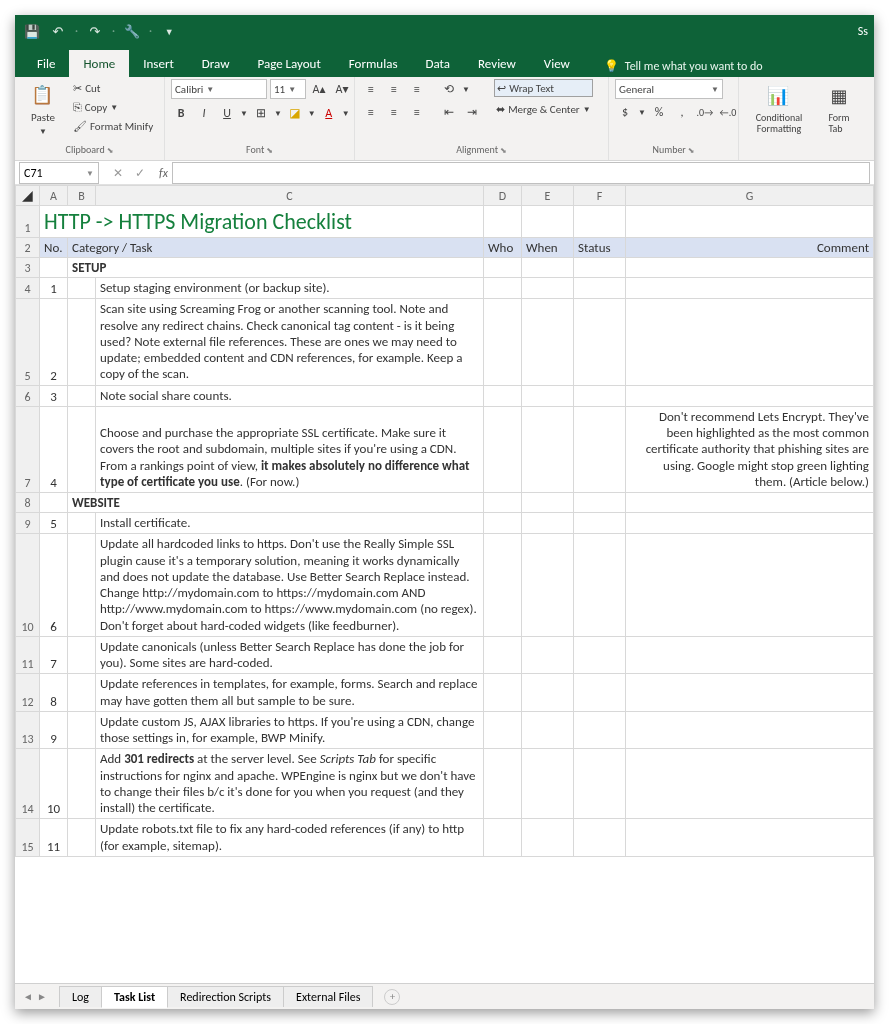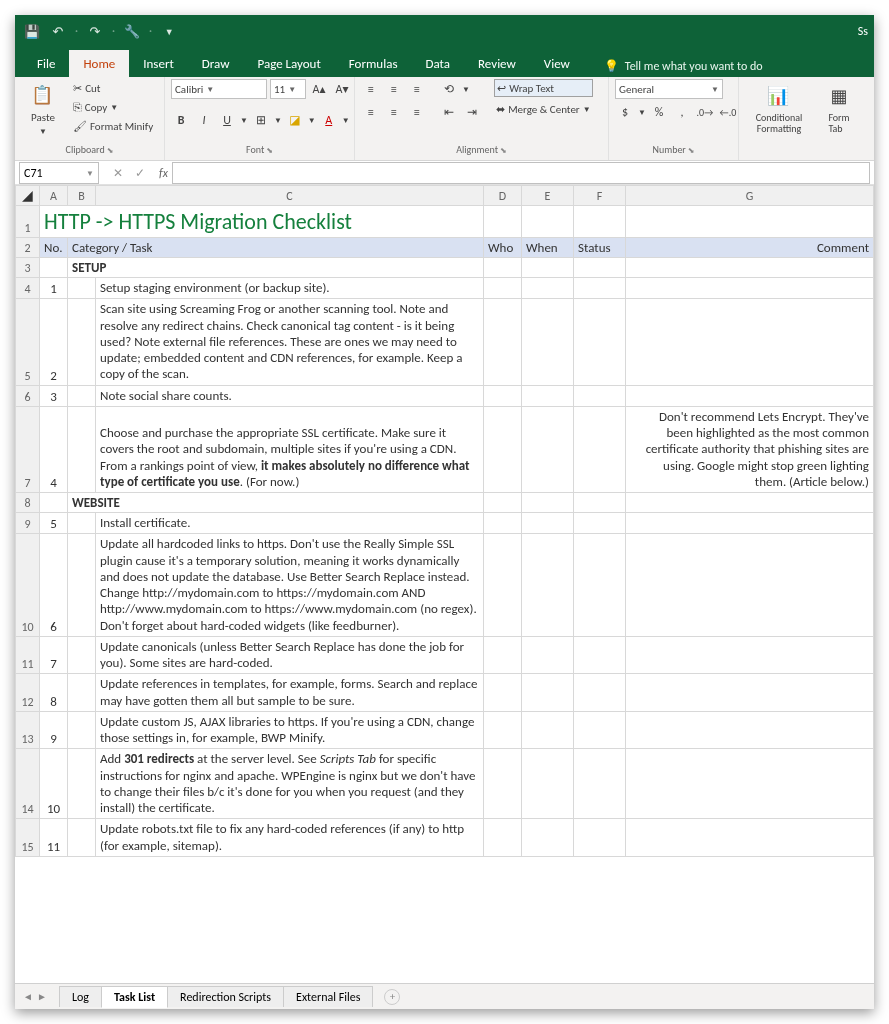--- a/index.html
+++ b/index.html
@@ -3,21 +3,21 @@
 <meta charset="utf-8">
 <style>
 *{box-sizing:border-box;margin:0;padding:0;font-family:Calibri,Arial,sans-serif}
 body{background:#fff;width:889px;height:1024px;overflow:hidden;padding:15px}
 .app{box-shadow:0 4px 12px rgba(0,0,0,.4);width:859px;height:994px;background:#fff;overflow:hidden;position:relative}
 .titlebar{background:#0e6238;height:32px;display:flex;align-items:center;gap:4px;padding:0 6px;color:#fff;font-size:12px}
 .tb-btn{width:22px;height:22px;display:flex;align-items:center;justify-content:center;color:#fff;opacity:.85;font-size:13px}
 .tb-sep{opacity:.4;margin:0 2px}
 .tabbar{background:#0e6238;height:30px;display:flex;align-items:flex-end;padding-left:8px;gap:0;color:#fff;font-size:13px}
 .tab{padding:6px 14px;cursor:pointer}
-.tab.active{background:#f3f2f1;color:#c2410c}
+.tab.active{background:#f3f2f1;color:#14532d}
 .tell{margin-left:20px;display:flex;align-items:center;gap:6px;color:#e8f5ee;font-size:12px;padding-bottom:4px}
 .ribbon{background:#f3f2f1;height:84px;display:flex;border-bottom:1px solid #d6d6d6;font-size:11px;color:#444}
 .group{border-right:1px solid #e1e1e1;padding:2px 6px;display:flex;flex-direction:column;justify-content:space-between}
 .group-body{display:flex;gap:6px;align-items:flex-start;flex:1}
 .group-label{text-align:center;font-size:10px;color:#666;padding:2px 0;display:flex;align-items:center;justify-content:center;gap:2px}
 .dsh{font-size:8px;color:#888}
 .vstack{display:flex;flex-direction:column;gap:1px}
 .hstack{display:flex;gap:3px;align-items:center}
 .big-btn{display:flex;flex-direction:column;align-items:center;justify-content:center;width:44px;height:58px;gap:2px}
 .big-btn .icn{width:28px;height:28px;display:flex;align-items:center;justify-content:center;font-size:18px}
@@ -110,21 +110,21 @@
             </div>
       </div>
     </div>
     <div class="group-label">
           <span>Clipboard</span>
           <span class="dsh">⬊</span>
         </div>
   </div>
 
   <div class="group" style="width:190px">
-    <div class="group-body vstack" style="gap:11px">
+    <div class="group-body vstack" style="gap:4px">
       <div class="hstack">
         <div class="combo" style="width:96px">
               <span>Calibri</span>
               <span class="dd">▼</span>
             </div>
         <div class="combo" style="width:36px">
               <span>11</span>
               <span class="dd">▼</span>
             </div>
         <span class="ibtn">A▴</span>

